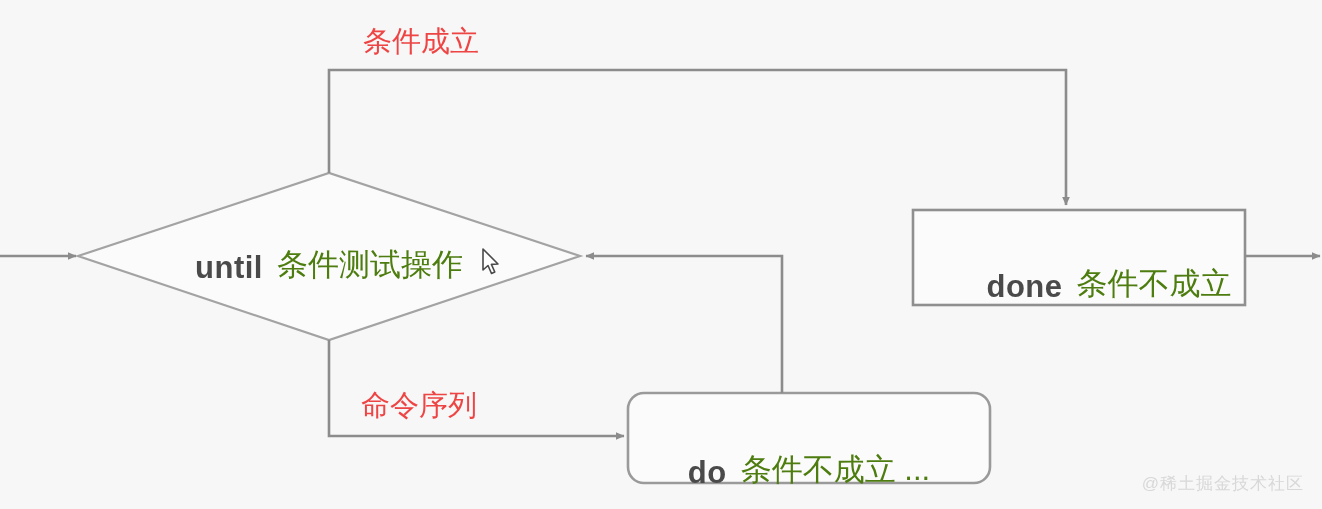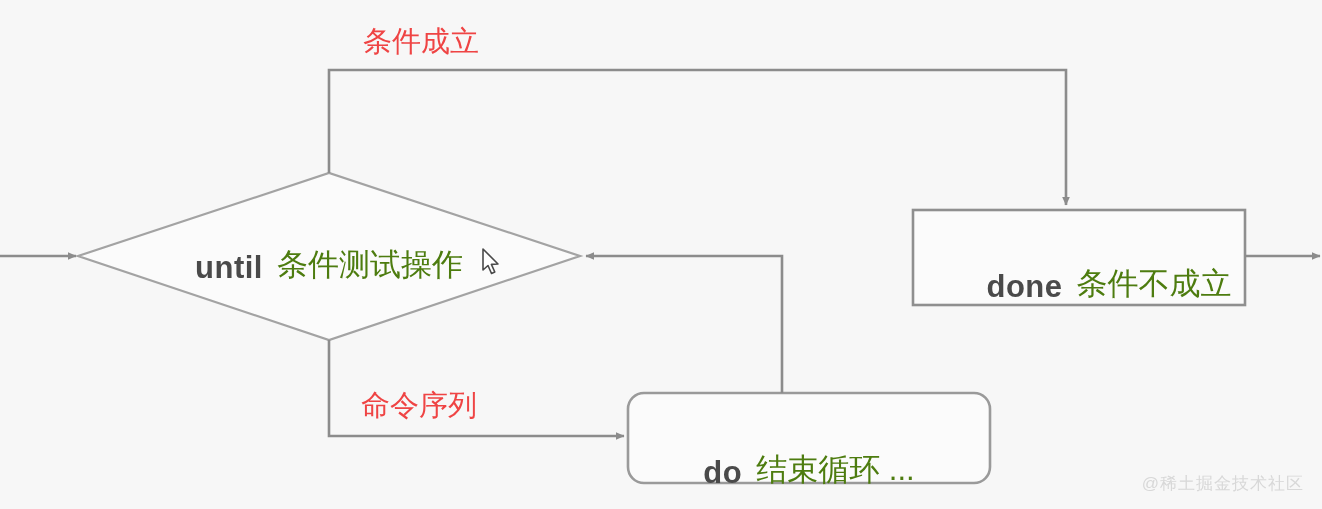--- a/index.html
+++ b/index.html
@@ -101,21 +101,21 @@
 
   <div class="node-text" style="left:913px; top:210px; width:392px; height:95px; font-size:31px;">
     <span class="kw">done</span>
     <span style="display:inline-block;width:14px;"></span>
     <span class="cn">条件不成立</span>
   </div>
 
   <div class="node-text" style="left:628px; top:393px; width:362px; height:90px; font-size:31px;margin-top:8px;">
     <span class="kw">do</span>
     <span style="display:inline-block;width:14px;"></span>
-    <span class="cn">结束循环 ...</span>
+    <span class="cn">条件不成立 ...</span>
   </div>
 
   <div class="edge-label" style="left:363px; top:22px;">条件成立</div>
 
   <div class="edge-label" style="left:361px; top:386px;">命令序列</div>
 
   <svg id="cursor" viewBox="0 0 22 30" xmlns="http://www.w3.org/2000/svg">
     <path d="M2,1 L2,22 L7,17.5 L10.5,25.5 L13.8,24 L10.4,16.4 L17,16 Z" fill="#ffffff" stroke="#4a4a4a" stroke-width="1.6" stroke-linejoin="round"></path>
   </svg>
 

